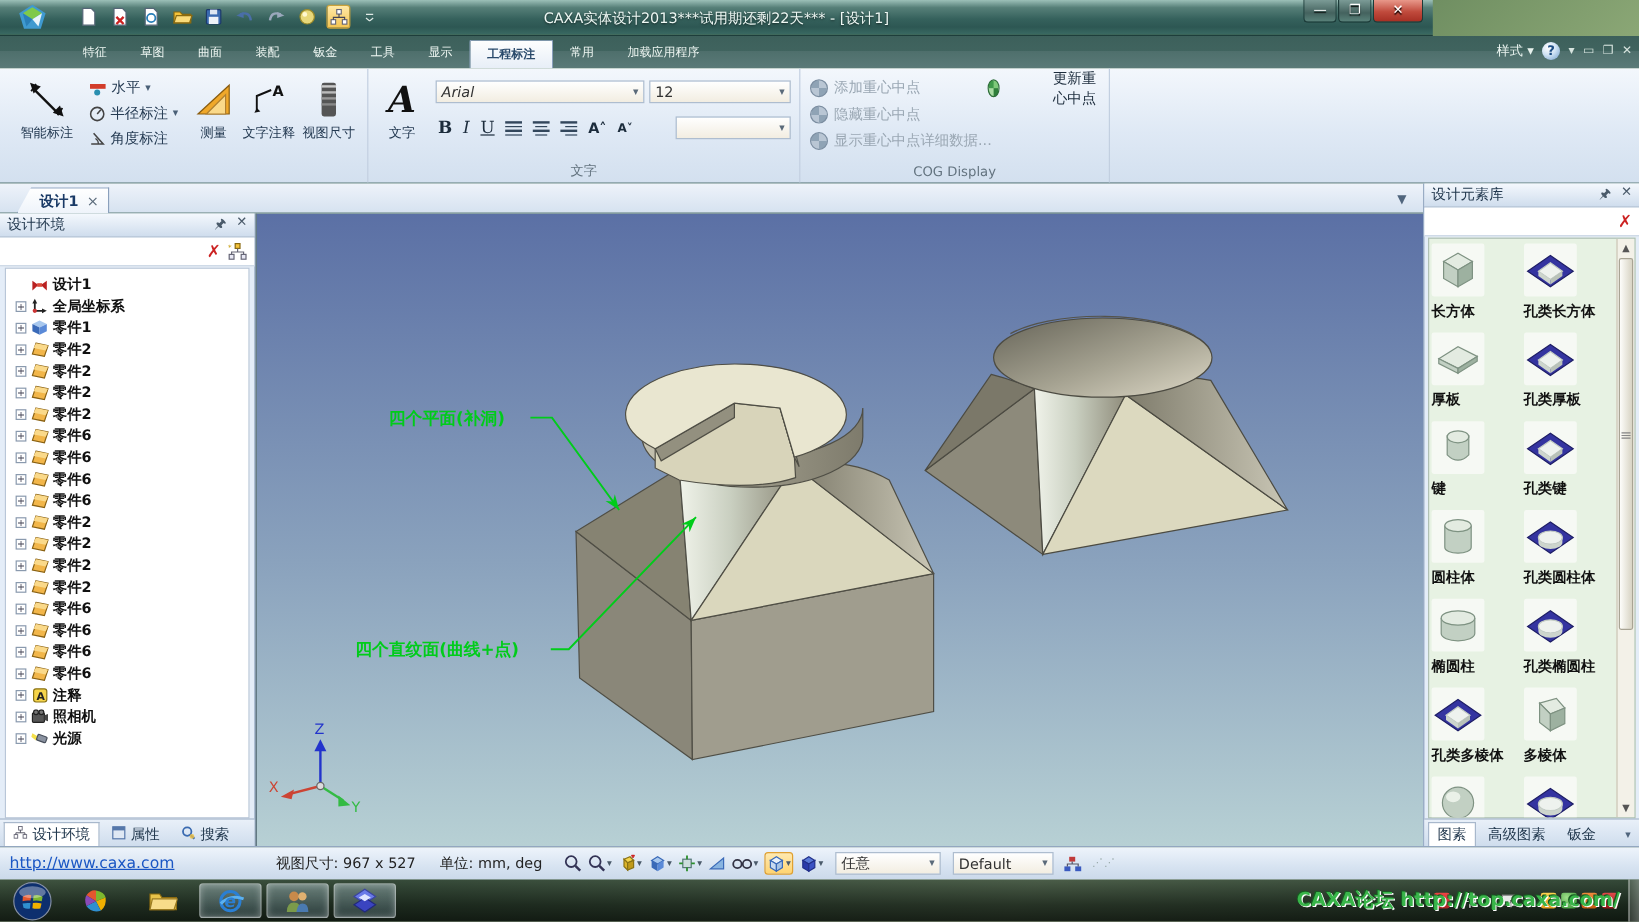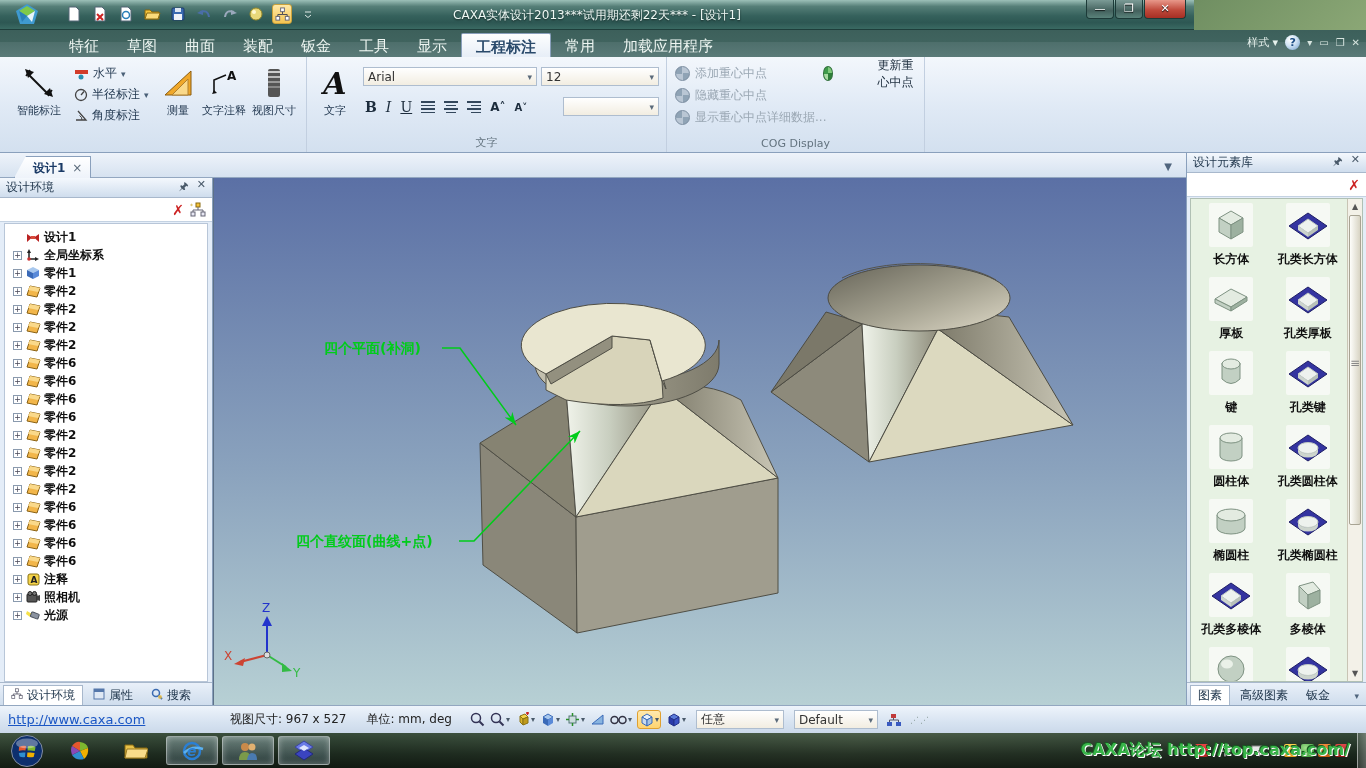--- a/index.html
+++ b/index.html
@@ -27,21 +27,21 @@
     text-align:center; margin-left:1px; text-shadow:0 1px 1px #000; }
   .wbtn.close { width:42px; background:linear-gradient(#e8988a,#c04a3c 55%,#a62f24); }
   .float-green { position:absolute; right:82px; top:-8px; width:22px; height:22px; border-radius:50%;
     background:radial-gradient(circle at 35% 30%,#aef09a,#3db438 60%,#1d7c22); border:1px solid #156018; }
 
   
   .rtabs { position:absolute; left:0; top:30px; width:1366px; height:27px;
     background:linear-gradient(180deg,#48706b,#3c6560 45%,#cfdcea 46%,#cfdcea); }
   .rtabs-inner { position:absolute; left:0; top:0; width:100%; height:27px;
     background:linear-gradient(180deg,rgba(60,95,90,.95),rgba(70,105,100,.85)); display:flex; align-items:flex-end; padding-left:55px; }
-  .rtab { padding:4px 14px; color:#eef6f2; font-size:15px; height:24px; }
+  .rtab { padding:4px 14px; color:#eef6f2; font-size:10px; height:24px; }
   .rtab.active { background:linear-gradient(#fdfefe,#e7eef7); color:#2a4a6b; border:1px solid #8aa0bc; border-bottom:none;
     border-radius:2px 2px 0 0; font-weight:bold; }
   .rtabs-right { position:absolute; right:6px; top:5px; display:flex; align-items:center; gap:7px; color:#e8f2ee; font-size:11px; }
   .helpdot { width:15px; height:15px; border-radius:50%; background:radial-gradient(circle at 35% 30%,#fff,#cfe2f4 45%,#6f9cc9);
     color:#1d4e85; font-weight:bold; text-align:center; line-height:15px; font-size:11px; }
   .dim-glyph { color:#d7e4df; font-size:10px; }
 
   
   .ribbon { position:absolute; left:0; top:57px; width:1366px; height:96px;
     background:linear-gradient(180deg,#f3f7fc,#dfe9f5 55%,#d3e0ef); border-bottom:1px solid #8aa0bc; }
@@ -94,21 +94,21 @@
   .ptab { height:20px; padding:2px 7px; display:flex; align-items:center; gap:4px; color:#22384e; font-size:12px;
     border:1px solid transparent; }
   .ptab.active { background:#fff; border:1px solid #a8b8cc; border-bottom:none; }
 
   .canvas-wrap { position:absolute; left:213px; top:178px; width:973px; height:527px; border-left:1px solid #5d7188; }
   .canvas-wrap svg { display:block; }
 
   .rpanel { position:absolute; left:1186px; top:153px; width:180px; height:552px; background:#e4edf8; border-left:1px solid #8aa0bc; }
   .rlist { position:absolute; top:45px; bottom:23px; left:3px; right:3px; background:#e7f2e3; border:1px solid #b0c0b4; overflow:hidden; }
   .libgrid { position:absolute; left:2px; top:4px; right:16px; display:grid; grid-template-columns:1fr 1fr; row-gap:9px; }
-  .lib-item { text-align:center; }
+  .lib-item { text-align:left; }
   .lib-item .lib-label { font-weight:bold; color:#111; font-size:12px; margin-top:1px; }
   .vscroll { position:absolute; right:0; top:0; bottom:0; width:15px; background:#f3f1e8; border-left:1px solid #c8c4b4; }
   .vscroll .arr { height:15px; text-align:center; font-size:8px; color:#555; line-height:15px; }
   .vscroll .thumb { position:absolute; left:1px; right:1px; top:16px; height:310px; background:linear-gradient(90deg,#fdfdfa,#d8d4c4);
     border:1px solid #a8a494; border-radius:2px; }
   .vscroll .thumb::after { content:"≡"; position:absolute; left:0; right:0; top:140px; text-align:center; color:#888; }
   .vscroll .arr.dn { position:absolute; bottom:0; left:0; right:0; }
 
   
   .statusbar { position:absolute; left:0; top:705px; width:1366px; height:28px;
@@ -320,21 +320,21 @@
         </div>
         <div>视图尺寸</div>
       </div>
     </div>
 
     <div class="rgroup" style="left:307px;width:360px;">
       <div class="bigbtn" style="left:6px;width:44px;">
         <div class="bic" style="font-family:'DejaVu Serif','Liberation Serif',serif;font-size:30px;font-style:italic;font-weight:bold;color:#111;">A</div>
         <div>文字</div>
       </div>
-      <div class="combo" style="position:absolute;left:56px;top:10px;width:174px;">
+      <div class="combo" style="position:absolute;left:56px;top:10px;width:174px;font-style:italic;">
         <span>Arial</span>
           <span class="ddv">▾</span>
       </div>
       <div class="combo" style="position:absolute;left:234px;top:10px;width:118px;">
         <span>12</span>
           <span class="ddv">▾</span>
       </div>
       <div class="fmtrow" style="left:58px;top:42px;">
         <span class="fmtb" style="font-weight:bold;">B</span>
         <span class="fmtb" style="font-style:italic;">I</span>

